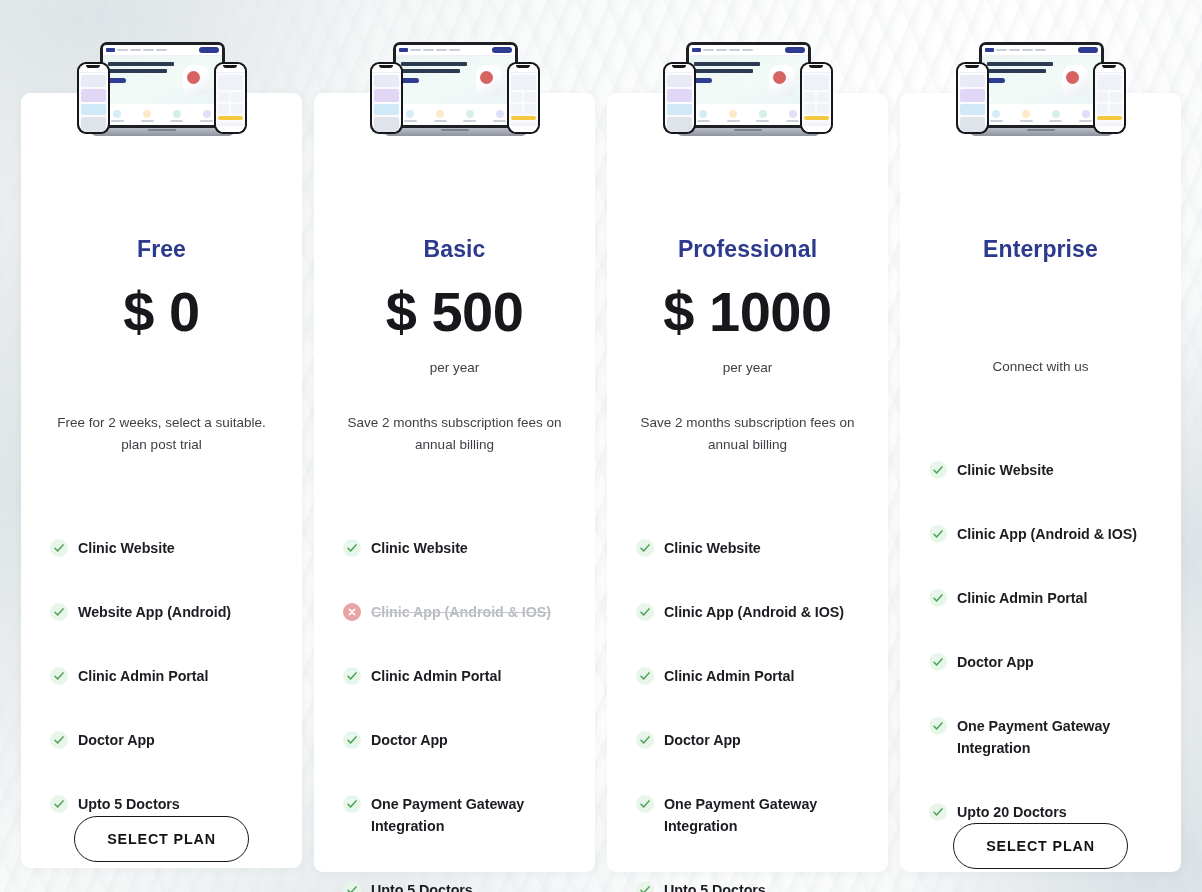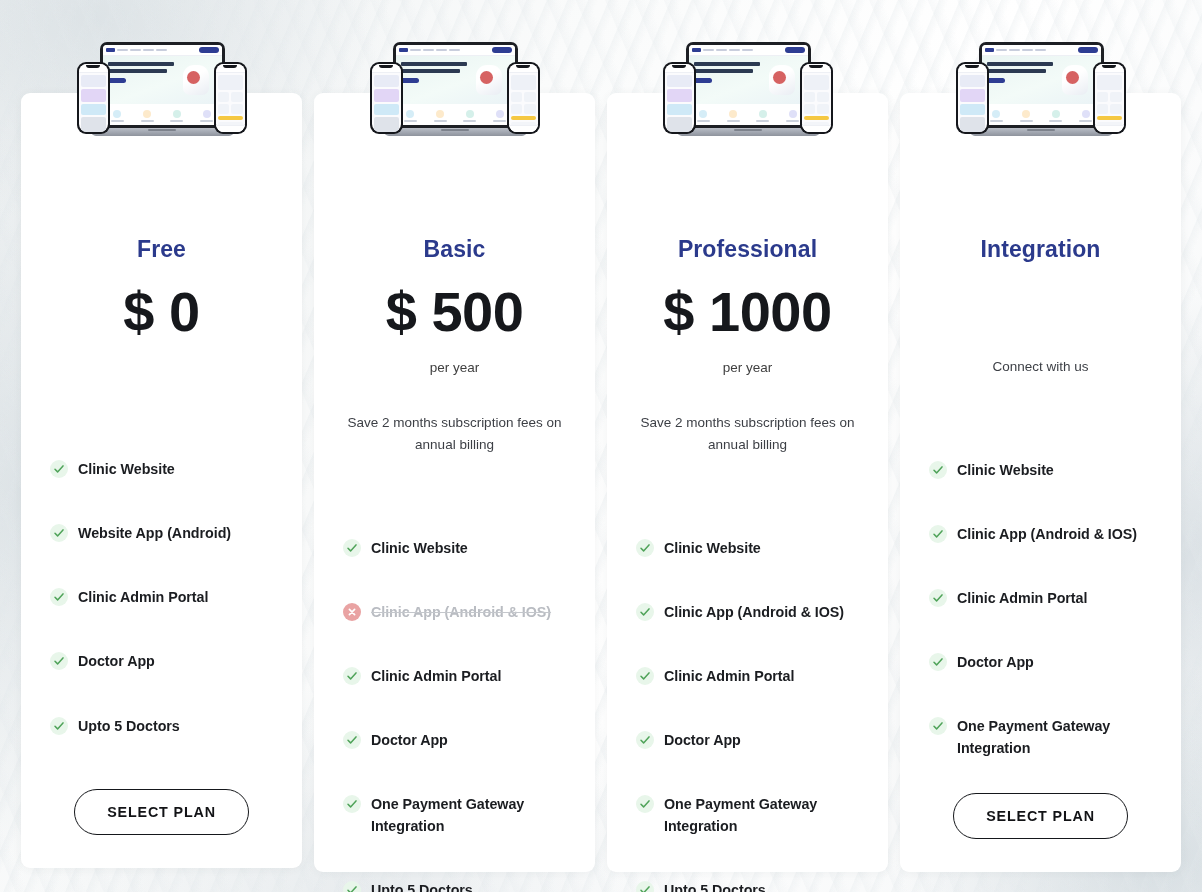--- a/index.html
+++ b/index.html
@@ -371,20 +371,21 @@
             </div>
             <div class="ph-bar"></div>
             <div class="ph-row"></div>
             <div class="ph-btm"></div>
           </div>
         </div>
       </div>
       <div class="plan-name">Free</div>
       <div class="plan-price">$ 0</div>
       <div class="plan-period"></div>
+      <div class="plan-desc">Free for 2 weeks, select a suitable. plan post trial</div>
       <ul class="features">
         <li class="feature">
           <span class="f-icon ok">
             <svg width="12" height="12" viewBox="0 0 12 12" aria-hidden="true">
               <path d="M2 6.3 L4.6 8.9 L10 2.9" fill="none" stroke="#4fa359" stroke-width="1.5" stroke-linecap="round" stroke-linejoin="round"></path>
             </svg>
           </span>
           <span class="f-label">Clinic Website</span>
         </li>
         <li class="feature">
@@ -725,21 +726,21 @@
               <span class="ph-cell"></span>
               <span class="ph-cell"></span>
               <span class="ph-cell"></span>
             </div>
             <div class="ph-bar"></div>
             <div class="ph-row"></div>
             <div class="ph-btm"></div>
           </div>
         </div>
       </div>
-      <div class="plan-name">Integration</div>
+      <div class="plan-name">Enterprise</div>
       <div class="plan-price"></div>
       <div class="plan-period"></div>
       <div class="plan-desc">Connect with us</div>
       <ul class="features">
         <li class="feature">
           <span class="f-icon ok">
             <svg width="12" height="12" viewBox="0 0 12 12" aria-hidden="true">
               <path d="M2 6.3 L4.6 8.9 L10 2.9" fill="none" stroke="#4fa359" stroke-width="1.5" stroke-linecap="round" stroke-linejoin="round"></path>
             </svg>
           </span>
@@ -769,19 +770,27 @@
           </span>
           <span class="f-label">Doctor App</span>
         </li>
         <li class="feature">
           <span class="f-icon ok">
             <svg width="12" height="12" viewBox="0 0 12 12" aria-hidden="true">
               <path d="M2 6.3 L4.6 8.9 L10 2.9" fill="none" stroke="#4fa359" stroke-width="1.5" stroke-linecap="round" stroke-linejoin="round"></path>
             </svg>
           </span>
           <span class="f-label">One Payment Gateway Integration</span>
+        </li>
+        <li class="feature">
+          <span class="f-icon ok">
+            <svg width="12" height="12" viewBox="0 0 12 12" aria-hidden="true">
+              <path d="M2 6.3 L4.6 8.9 L10 2.9" fill="none" stroke="#4fa359" stroke-width="1.5" stroke-linecap="round" stroke-linejoin="round"></path>
+            </svg>
+          </span>
+          <span class="f-label">Upto 20 Doctors</span>
         </li>
       </ul>
       <div class="card-cta-wrap">
         <button class="select-plan-btn">SELECT PLAN</button>
       </div>
     </div>
   </div>
 
 </body></html>

